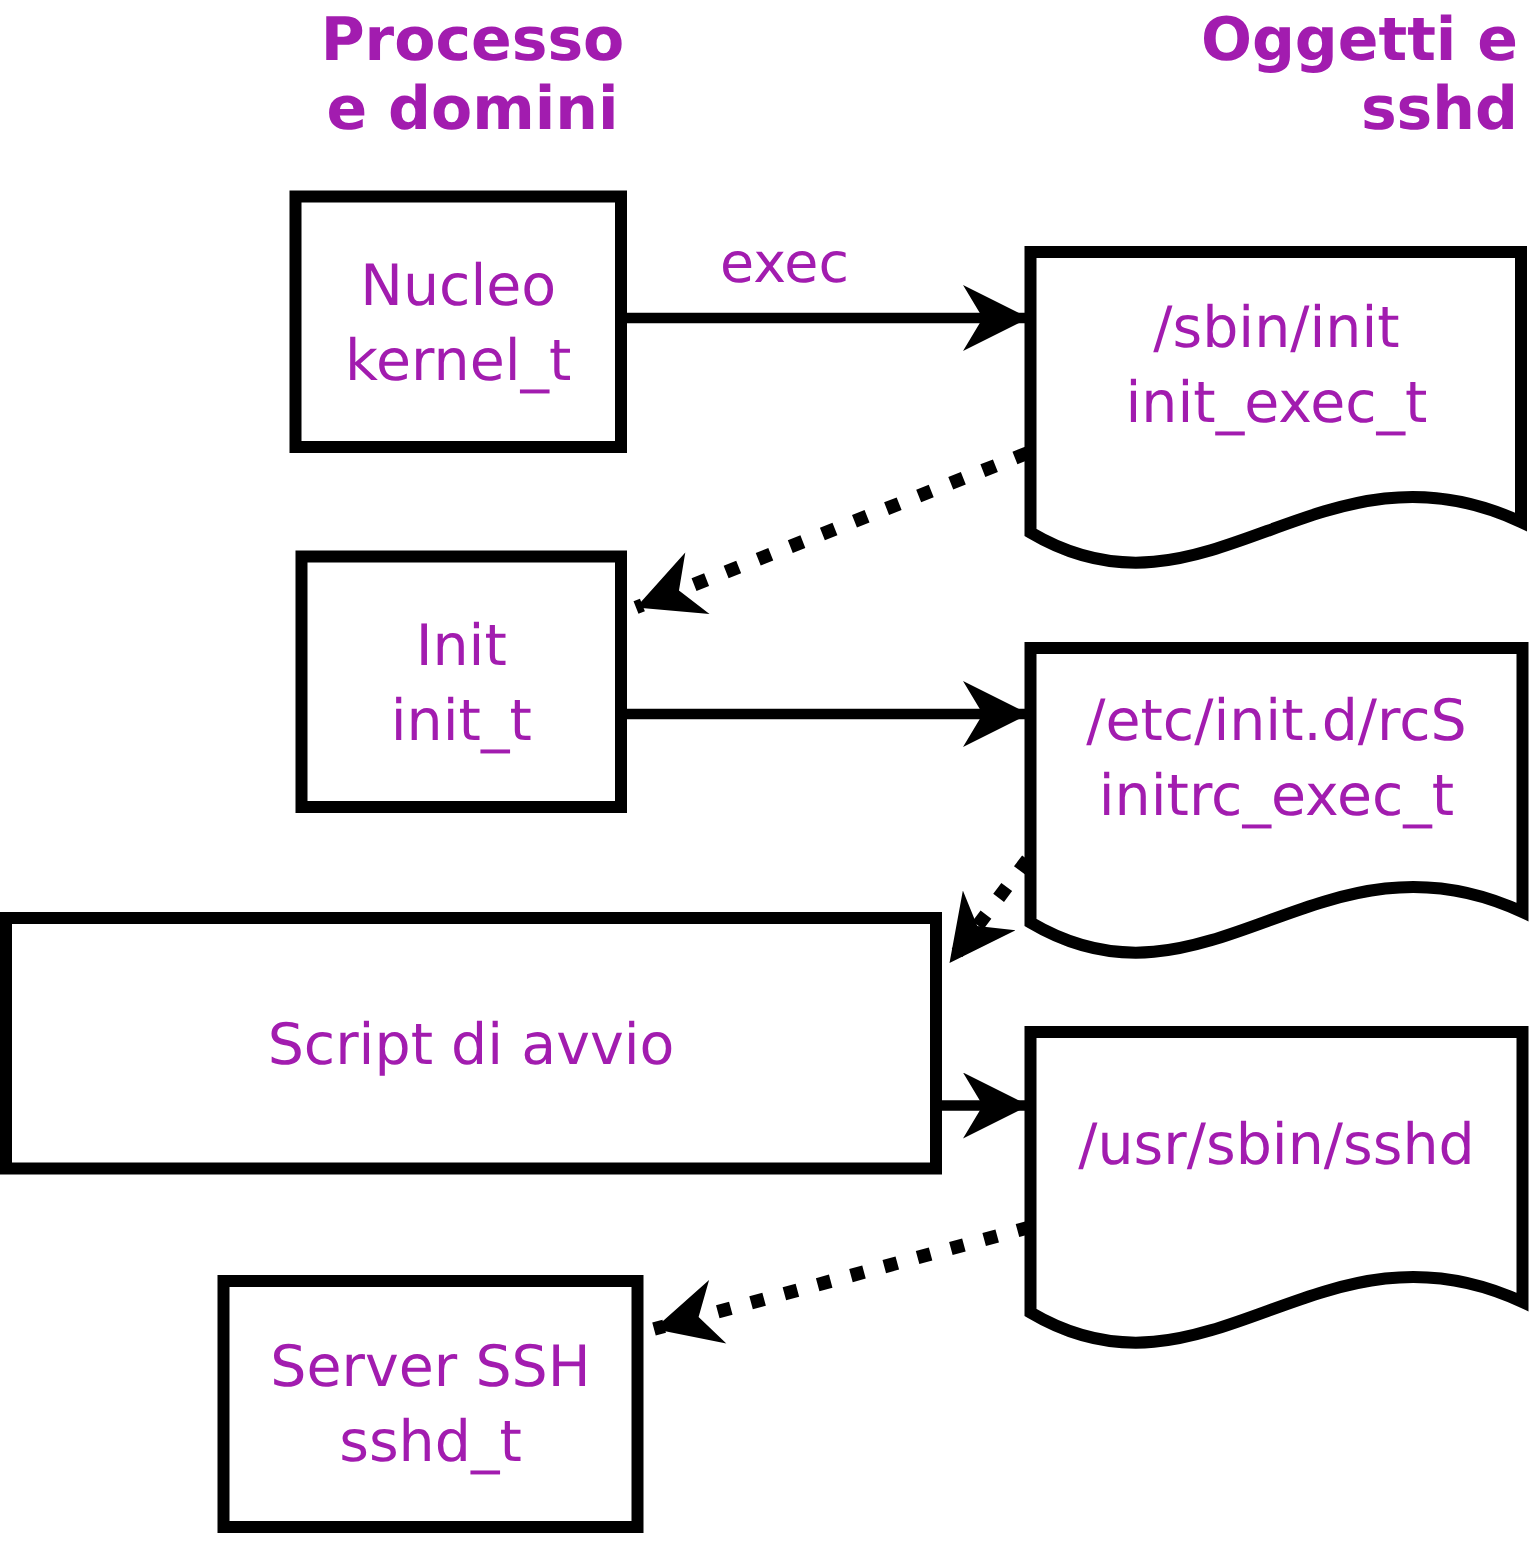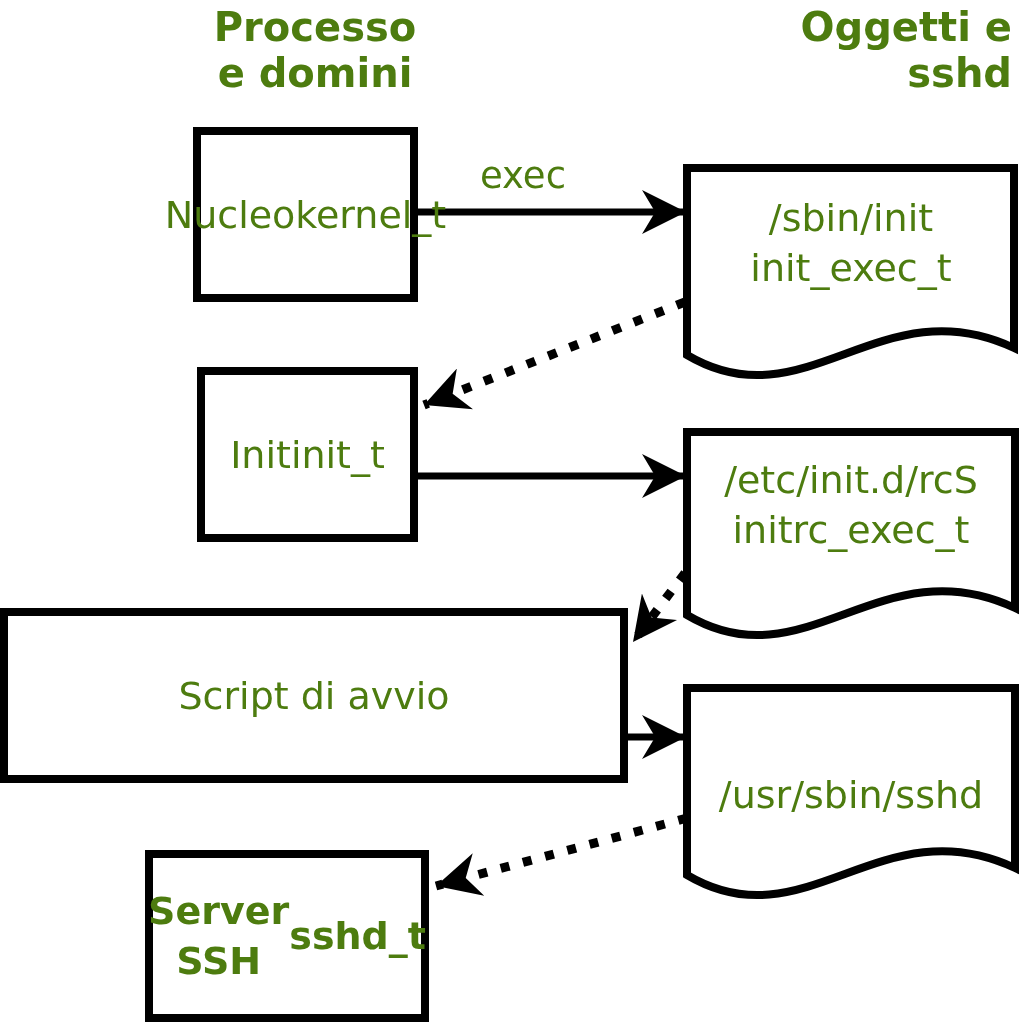--- a/index.html
+++ b/index.html
@@ -2,21 +2,21 @@
 <html><head>
 <meta charset="utf-8">
 <style>
   html, body { margin: 0; padding: 0; background: #ffffff; }
   #canvas {
     position: relative;
     width: 1024px;
     height: 1027px;
     background: #ffffff;
     font-family: "DejaVu Sans", "Liberation Sans", sans-serif;
-    color: #4d7c0f;
+    color: #a21caf;
     overflow: hidden;
   }
   #edges-layer {
     position: absolute;
     left: 0; top: 0;
     width: 1024px; height: 1027px;
   }
   .col-header {
     position: absolute;
     text-align: center;
@@ -26,46 +26,47 @@
     top: 4px;
   }
   .col-header.left  { left: 150px; width: 330px; }
   .col-header.right { left: 690px; width: 322px; text-align: right; }
   .process-box {
     position: absolute;
     box-sizing: border-box;
     border: 8px solid #000000;
     background: #ffffff;
     display: flex;
+    flex-direction: column;
     align-items: center;
     justify-content: center;
     font-size: 38px;
     line-height: 50px;
     text-align: center;
   }
   #box-kernel { left: 193px; top: 127px; width: 225px; height: 175px; }
   #box-init   { left: 197px; top: 367px; width: 221px; height: 175px; }
   #box-initrc { left: 0px;   top: 608px; width: 628px; height: 175px; }
-  #box-sshd   { left: 145px; top: 850px; width: 284px; height: 172px; font-weight: bold; }
+  #box-sshd   { left: 145px; top: 850px; width: 284px; height: 172px; }
   .doc-label {
     position: absolute;
     left: 687px;
     width: 328px;
     height: 150px;
     display: flex;
     flex-direction: column;
     align-items: center;
     justify-content: center;
     font-size: 38px;
     line-height: 50px;
     text-align: center;
   }
   #doclabel-init-exec   { top: 168px; }
   #doclabel-initrc-exec { top: 430px; }
-  #doclabel-sshd-exec   { top: 720px; }
+  #doclabel-sshd-exec   { top: 688px; }
   .edge-label {
     position: absolute;
     left: 480px;
     top: 156px;
     width: 160px;
     text-align: left;
     font-size: 37px;
     line-height: 40px;
   }
 </style>

